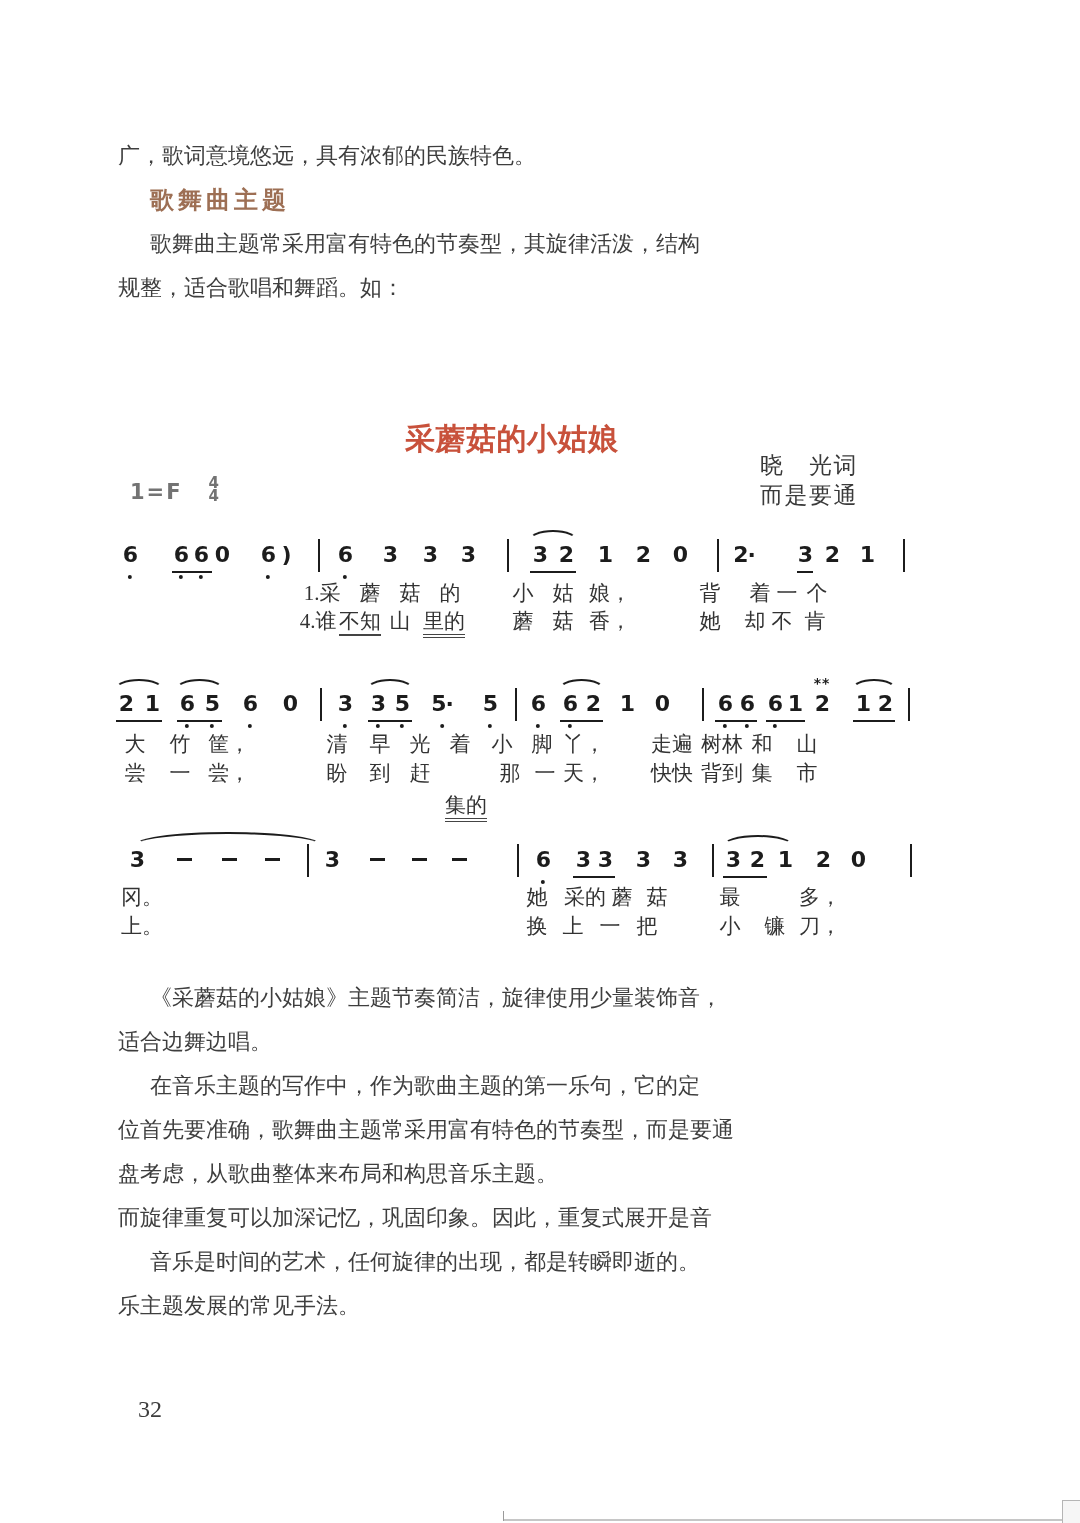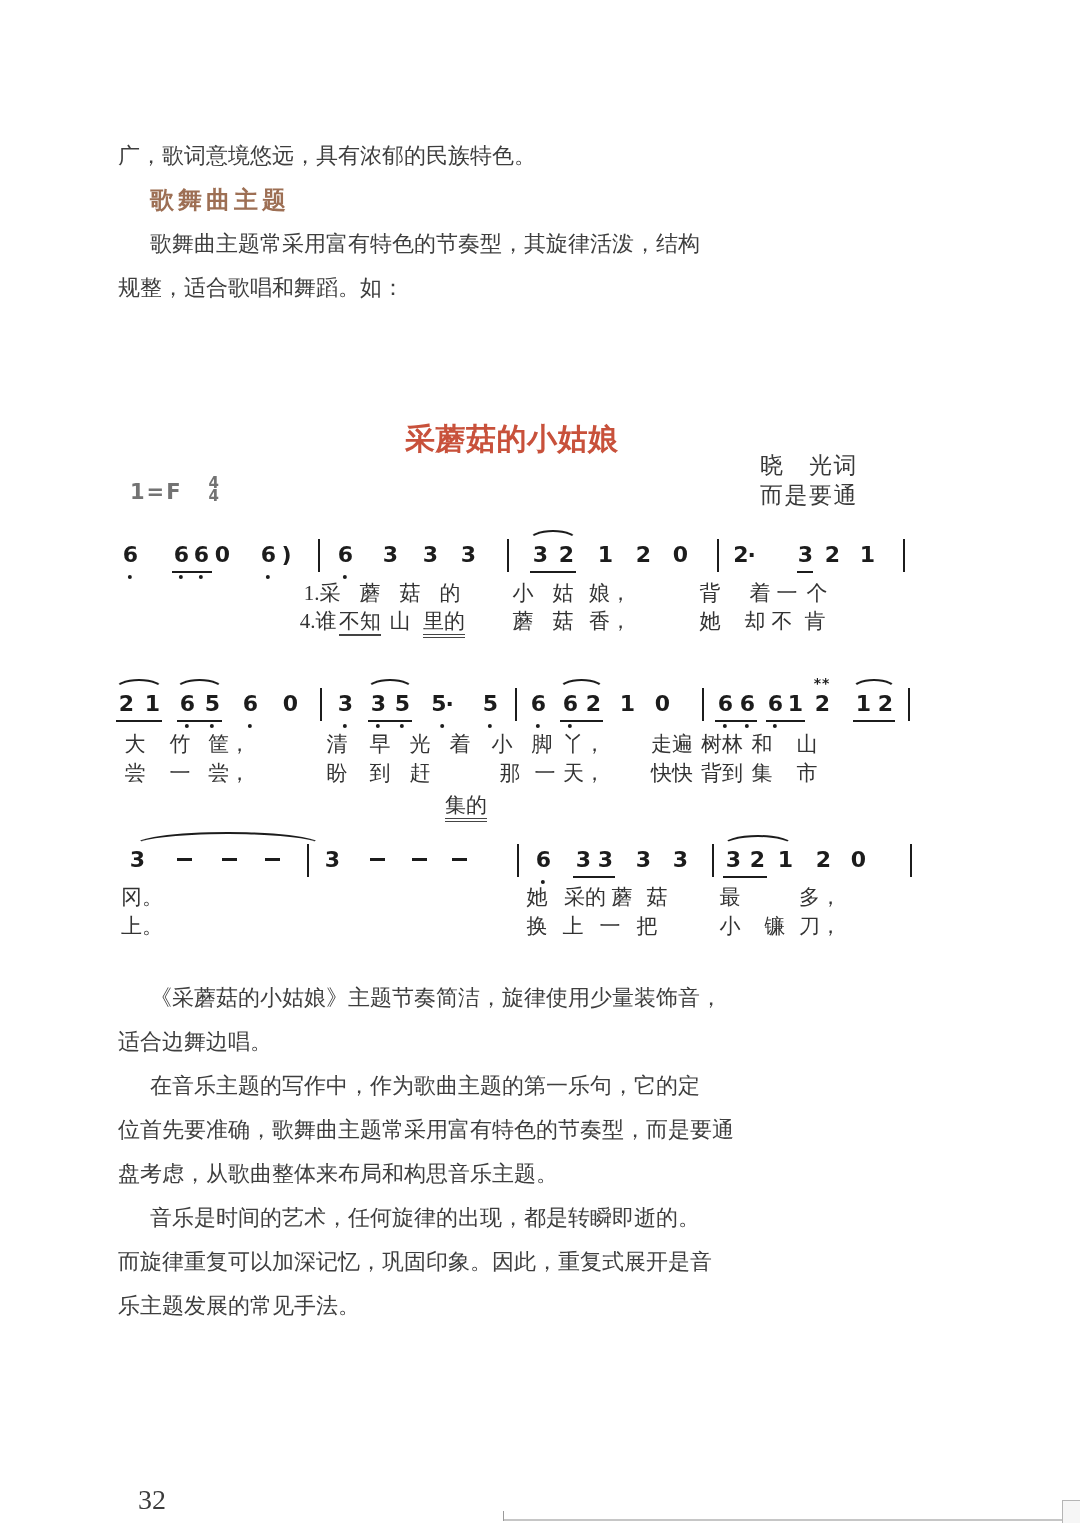--- a/index.html
+++ b/index.html
@@ -39,21 +39,21 @@
   .slur{position:absolute;height:11px;border:2px solid transparent;border-bottom:none;
         border-top-color:#1c1c1c;border-radius:50% 50% 0 0 / 100% 100% 0 0;}
   .tie{height:14px;}
   .orn{position:absolute;transform:translateX(-50%);font-family:"DejaVu Sans",sans-serif;
        font-weight:bold;font-size:14px;letter-spacing:1px;color:#1c1c1c;}
   .lyr{position:absolute;transform:translateX(-50%);font-size:21px;line-height:25px;
        color:#333;white-space:nowrap;}
   .lyr.u1{border-bottom:2px solid #444;}
   .lyr.u2{border-bottom:4px double #444;}
   
-  .page-number{position:absolute;left:138px;top:1484px;font-size:28px;color:#3c3c3c;}
+  .page-number{position:absolute;left:138px;top:1396px;font-size:24px;color:#3c3c3c;}
   .scan-line{position:absolute;left:503px;top:1519px;width:577px;height:2px;background:#c6c6c6;}
   .scan-tick{position:absolute;left:503px;top:1511px;width:1px;height:10px;background:#9a9a9a;}
   .scan-box{position:absolute;left:1062px;top:1500px;width:18px;height:23px;
             border:1px solid #b5b5b5;background:#f6f6f6;}
 </style>
 </head>
 <body>
 
 <div class="page">
 
@@ -248,22 +248,22 @@
     <div class="para">
         <div class="tline ind">《采蘑菇的小姑娘》主题节奏简洁，旋律使用少量装饰音，</div>
         <div class="tline">适合边舞边唱。</div>
       </div>
     <div class="para">
         <div class="tline ind">在音乐主题的写作中，作为歌曲主题的第一乐句，它的定</div>
         <div class="tline">位首先要准确，歌舞曲主题常采用富有特色的节奏型，而是要通</div>
         <div class="tline">盘考虑，从歌曲整体来布局和构思音乐主题。</div>
       </div>
     <div class="para">
+        <div class="tline">而旋律重复可以加深记忆，巩固印象。因此，重复式展开是音</div>
         <div class="tline ind">音乐是时间的艺术，任何旋律的出现，都是转瞬即逝的。</div>
-        <div class="tline">而旋律重复可以加深记忆，巩固印象。因此，重复式展开是音</div>
         <div class="tline">乐主题发展的常见手法。</div>
       </div>
   </section>
 
   <div class="page-number">32</div>
 
   <div class="scan-line"></div>
   <div class="scan-tick"></div>
   <div class="scan-box"></div>
 

